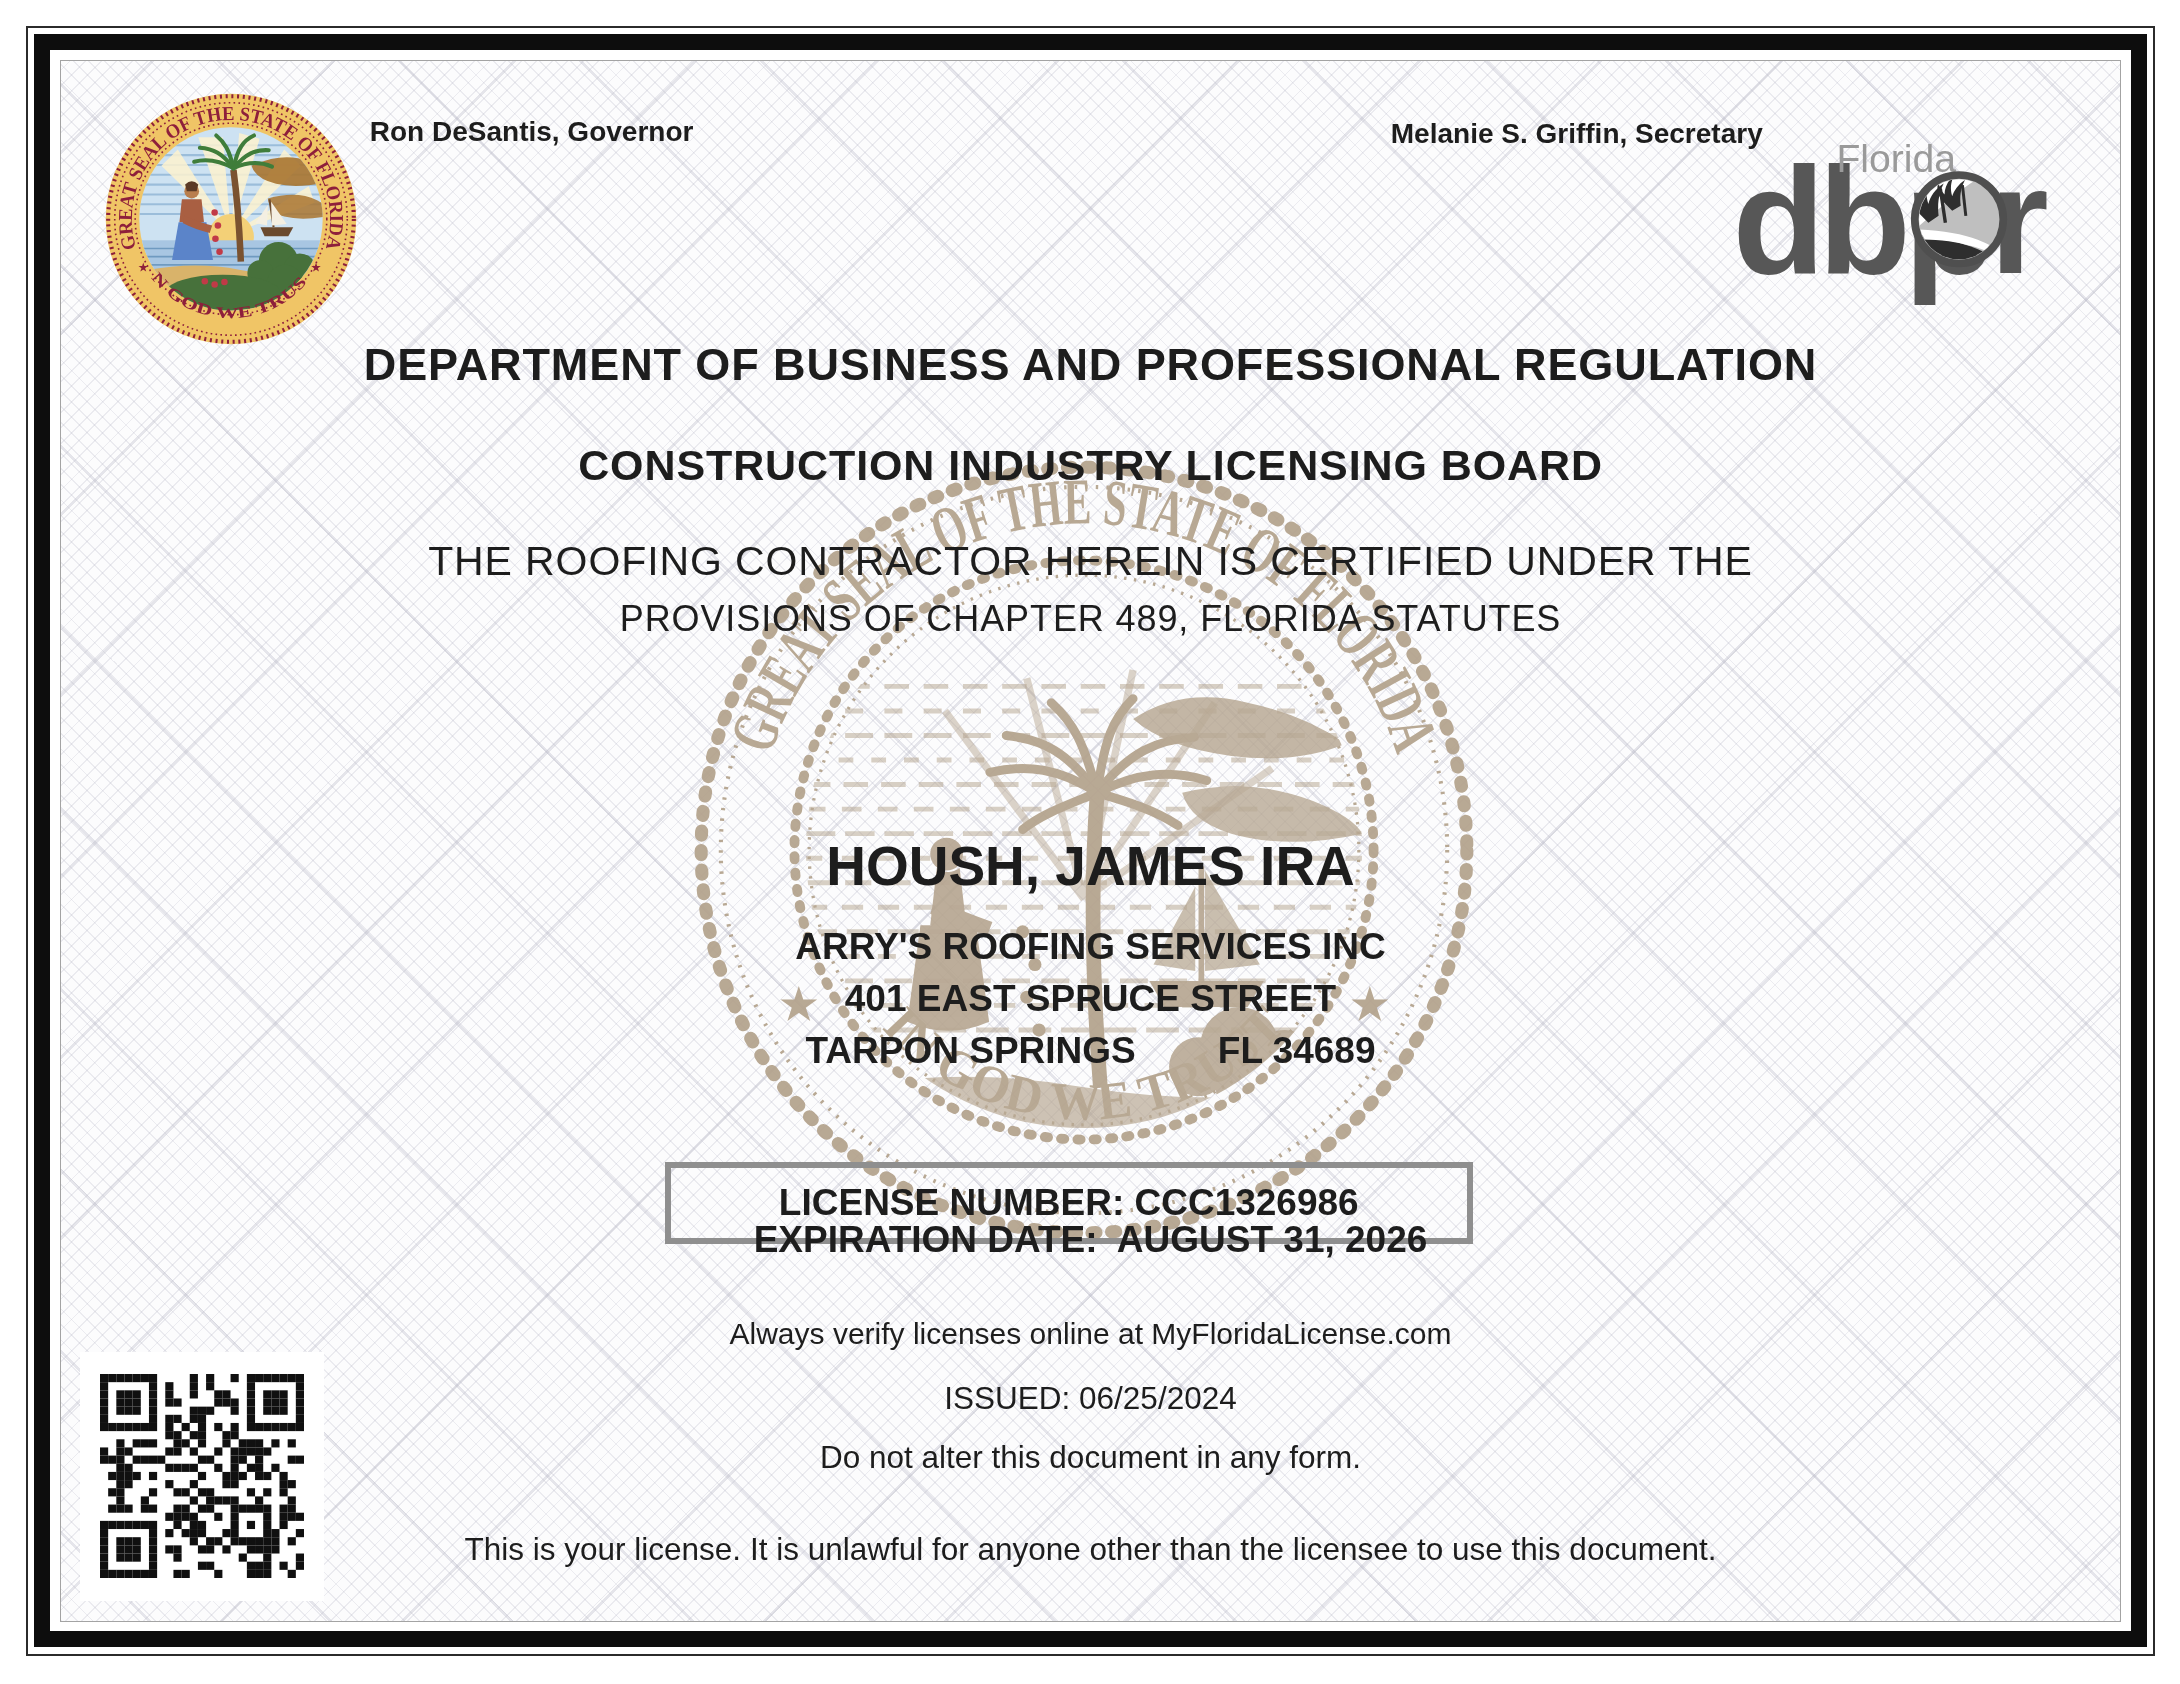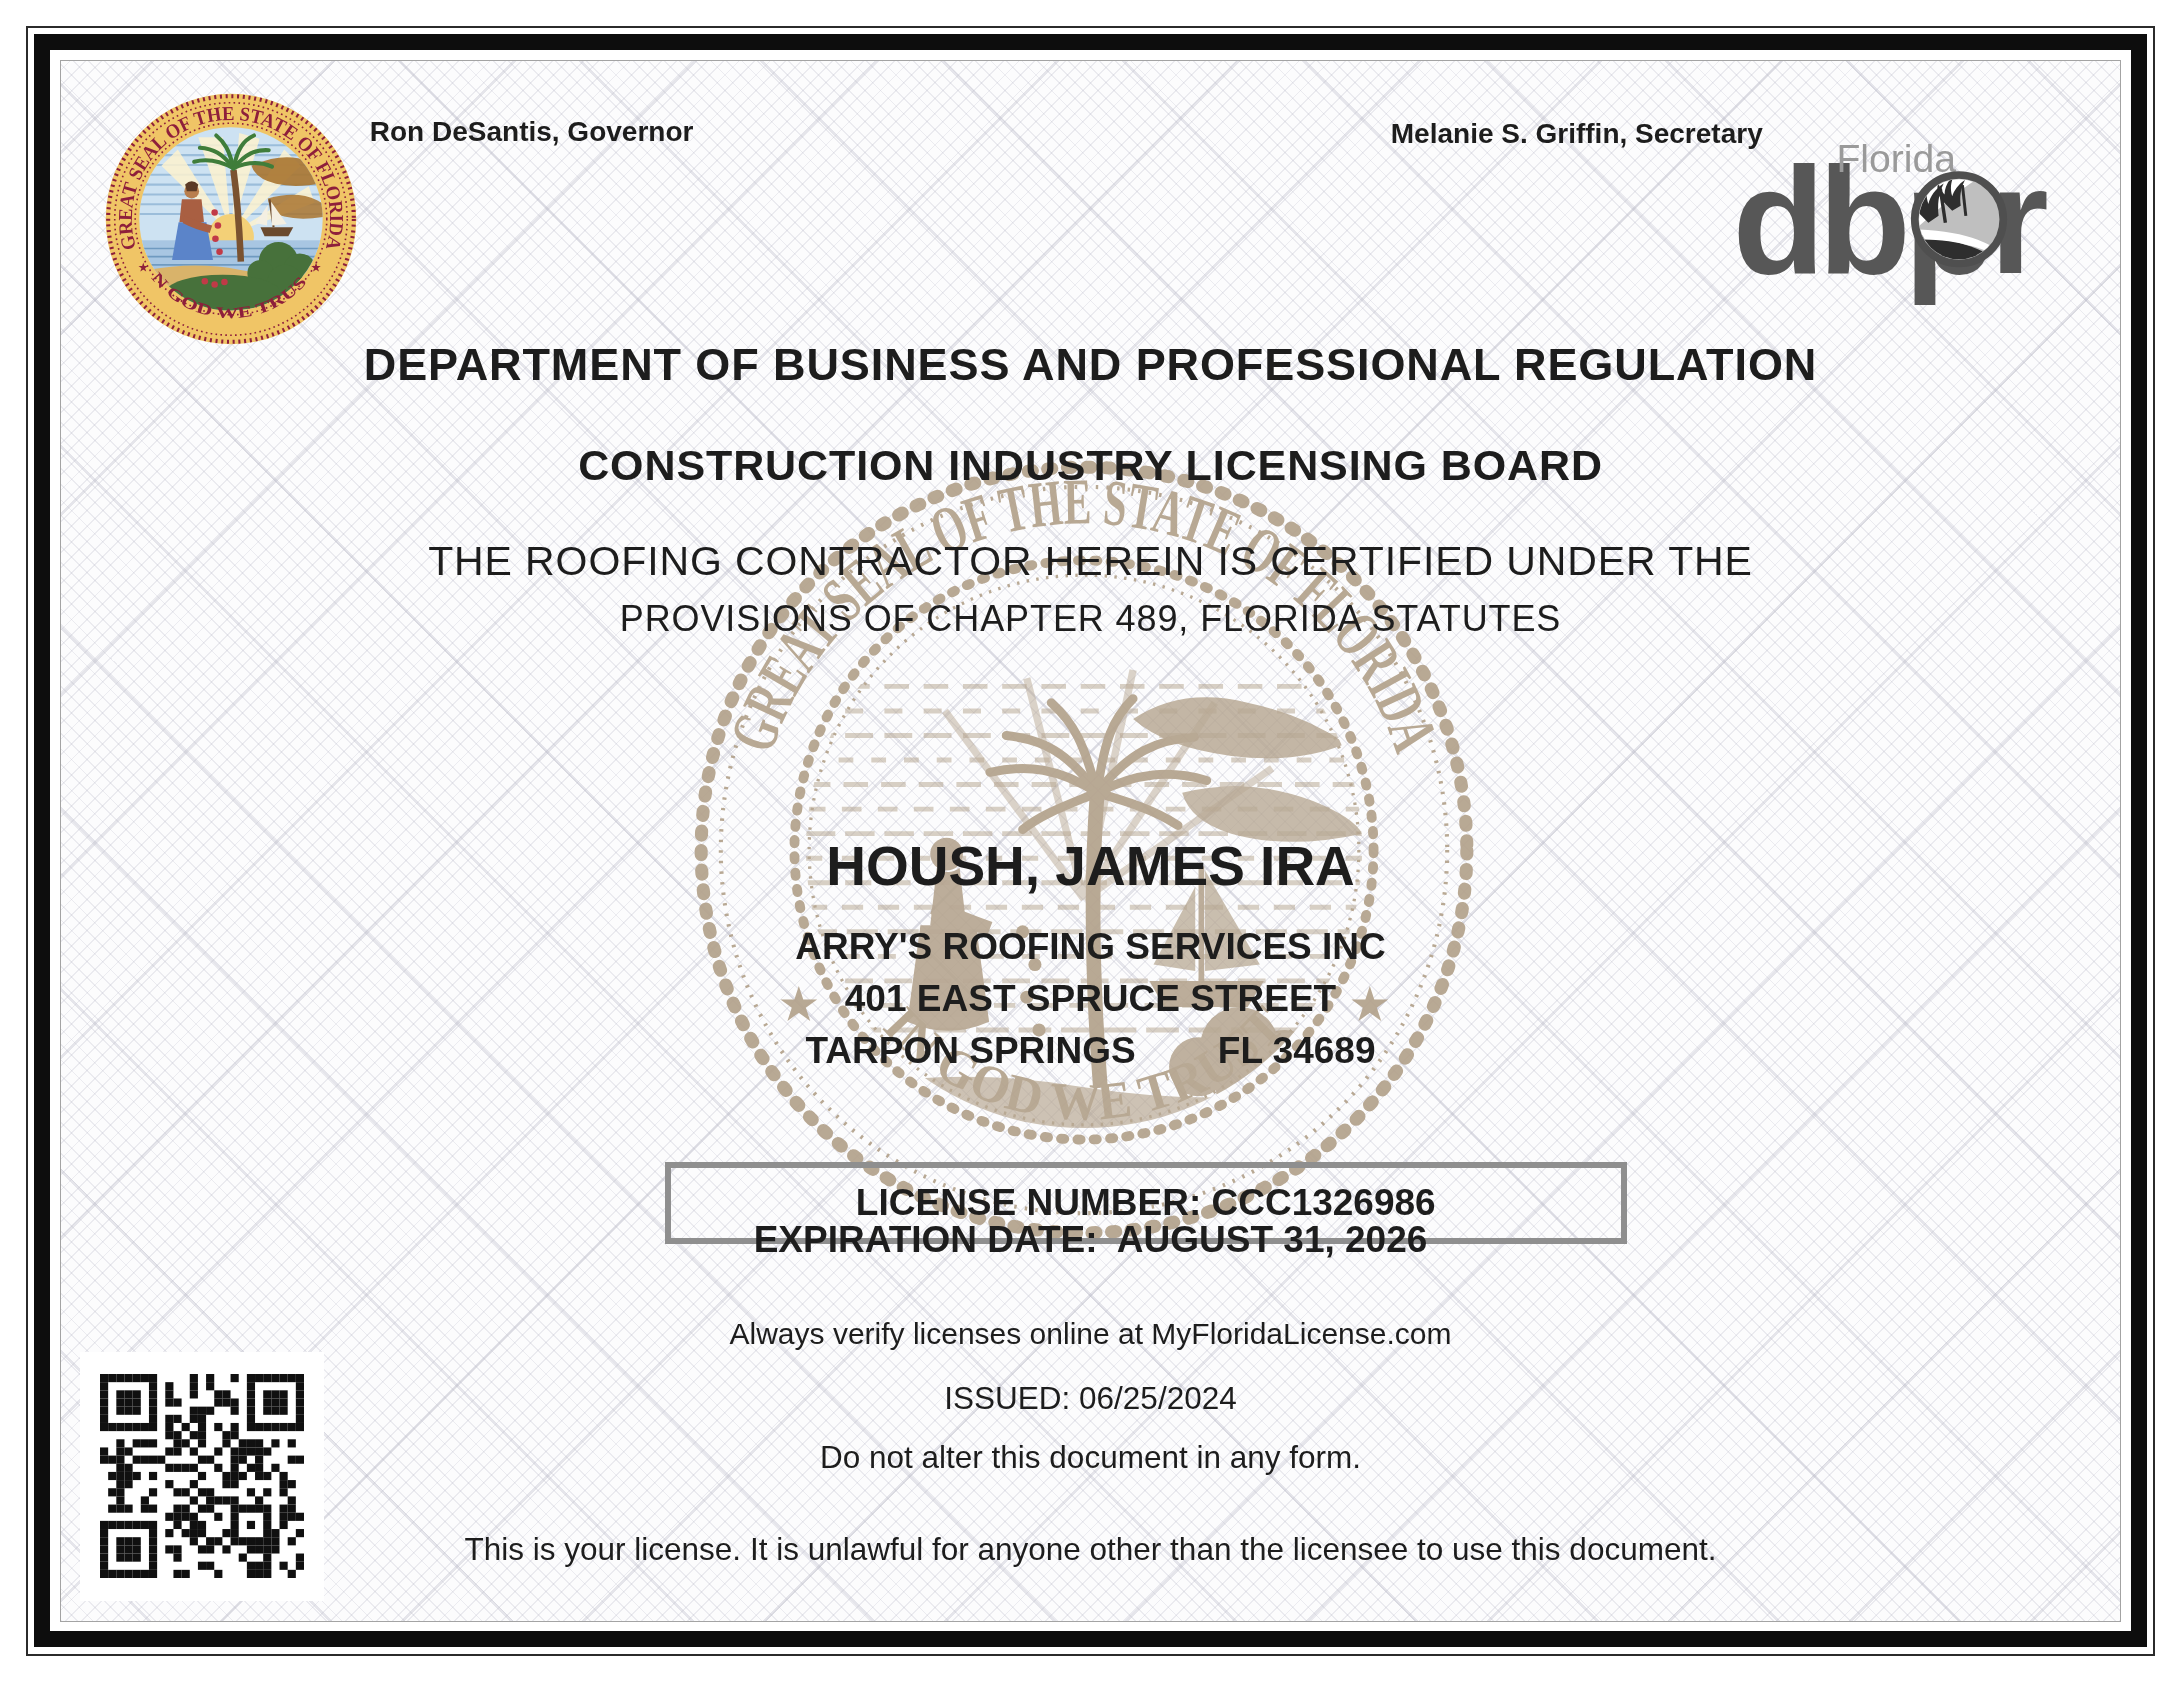--- a/index.html
+++ b/index.html
@@ -43,21 +43,21 @@
   .cert2{top:537px;font-size:36px;font-weight:500;letter-spacing:0.9px;}
 
   .watermark{left:614px;top:380px;width:818px;height:818px;opacity:0.92;}
 
   .lic-name{top:773px;font-size:55px;font-weight:700;letter-spacing:0px;}
   .lic-company{top:865px;font-size:37px;font-weight:600;}
   .lic-street{top:917px;font-size:37px;font-weight:600;text-align:center;}
   .lic-city{top:969px;font-size:37px;font-weight:600;}
   .city-gap{display:inline-block;width:82px;}
 
-  .lic-box{left:604px;top:1101px;width:962px;height:82px;border:6px solid var(--box-border-gray);
+  .lic-box{left:604px;top:1101px;width:808px;height:82px;border:6px solid var(--box-border-gray);
            display:flex;align-items:center;justify-content:center;background:transparent;}
   .lic-box-text{font-size:37px;font-weight:700;}
 
   .expiration{top:1158px;font-size:37px;font-weight:700;white-space:pre;}
   .verify{top:1256px;font-size:30px;font-weight:500;}
   .issued{top:1319px;font-size:31.5px;font-weight:500;}
   .noalter{top:1378px;font-size:31.5px;font-weight:500;}
   .unlawful{top:1470px;font-size:31.5px;font-weight:500;}
 
   .qr-patch{left:19.6px;top:1291px;width:244px;height:249px;background:#ffffff;

